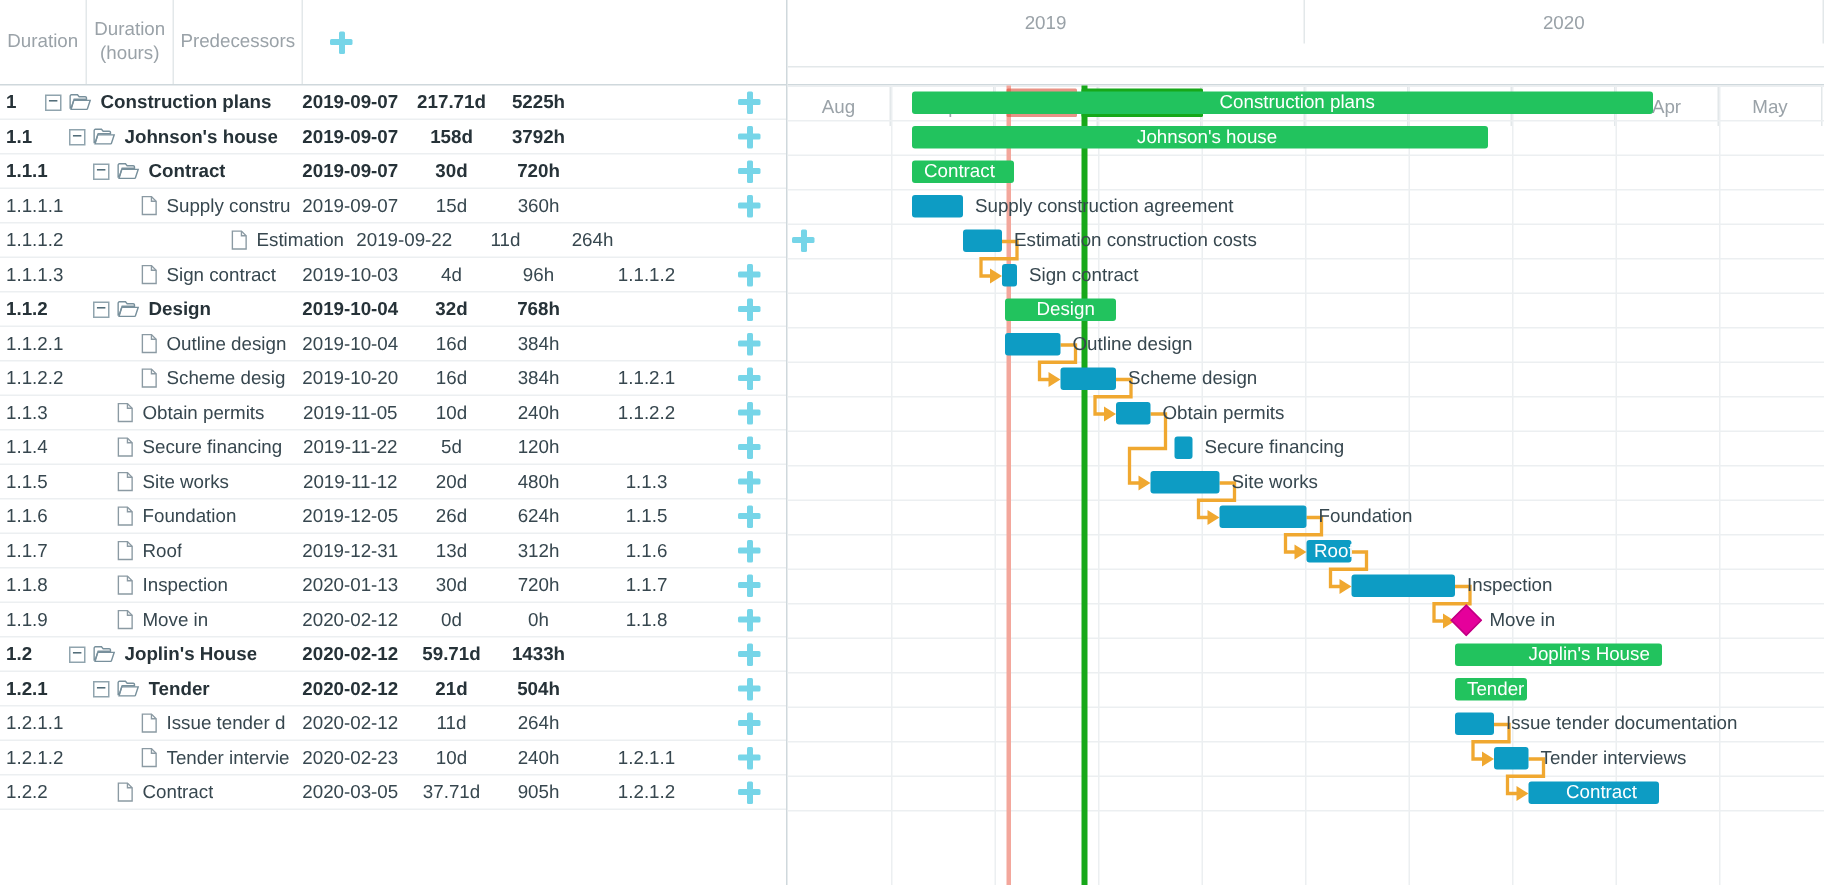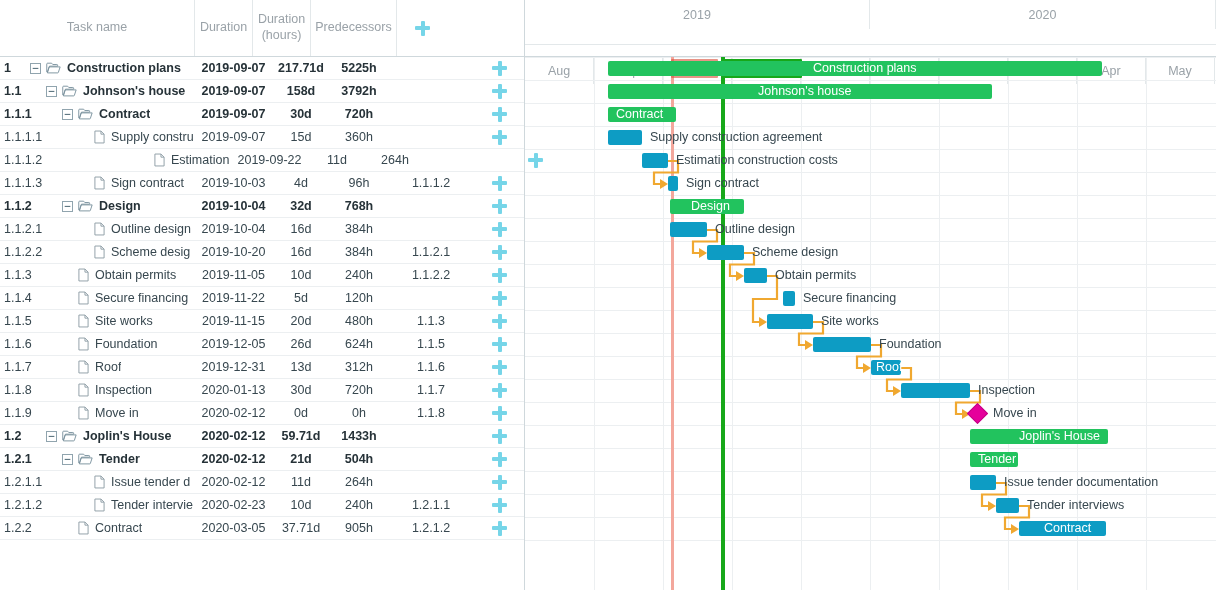--- a/index.html
+++ b/index.html
@@ -132,21 +132,20 @@
   .marker-label.start { background: #17a81a; }
 </style>
 </head>
 <body>
 
 <div id="app">
 
   <div id="grid">
 
     <div id="grid-header">
-      <div class="gh-cell gh-taskname">Task name</div>
       <div class="gh-cell gh-duration">Duration</div>
       <div class="gh-cell gh-durhours">
         <span>
           <span>Duration</span><br>
           <span>(hours)</span>
         </span>
       </div>
       <div class="gh-cell gh-pred">Predecessors</div>
       <div class="gh-cell gh-add">
         <span class="plus-icon"></span>
@@ -355,21 +354,21 @@
         <div class="row">
           <div class="c-wbs">1.1.5</div>
           <div class="c-name" style="padding-left: 32px;">
             <span class="toggler-spacer"></span>
             <span class="file-icon"><svg viewBox="0 0 12 15" width="11" height="14">
                 <path d="M1 1 H7.6 L11 4.4 V14 H1 Z" fill="#ffffff" stroke="#8b9aa3" stroke-width="1"></path>
                 <path d="M7.6 1 V4.4 H11" fill="none" stroke="#8b9aa3" stroke-width="1"></path>
               </svg></span>
             <span class="nm">Site works</span>
           </div>
-          <div class="c-start">2019-11-15</div>
+          <div class="c-start">2019-11-12</div>
           <div class="c-dur">20d</div>
           <div class="c-hours">480h</div>
           <div class="c-pred">1.1.3</div>
           <div class="c-add">
             <span class="plus-icon"></span>
           </div>
         </div>
         <div class="row">
           <div class="c-wbs">1.1.6</div>
           <div class="c-name" style="padding-left: 32px;">

